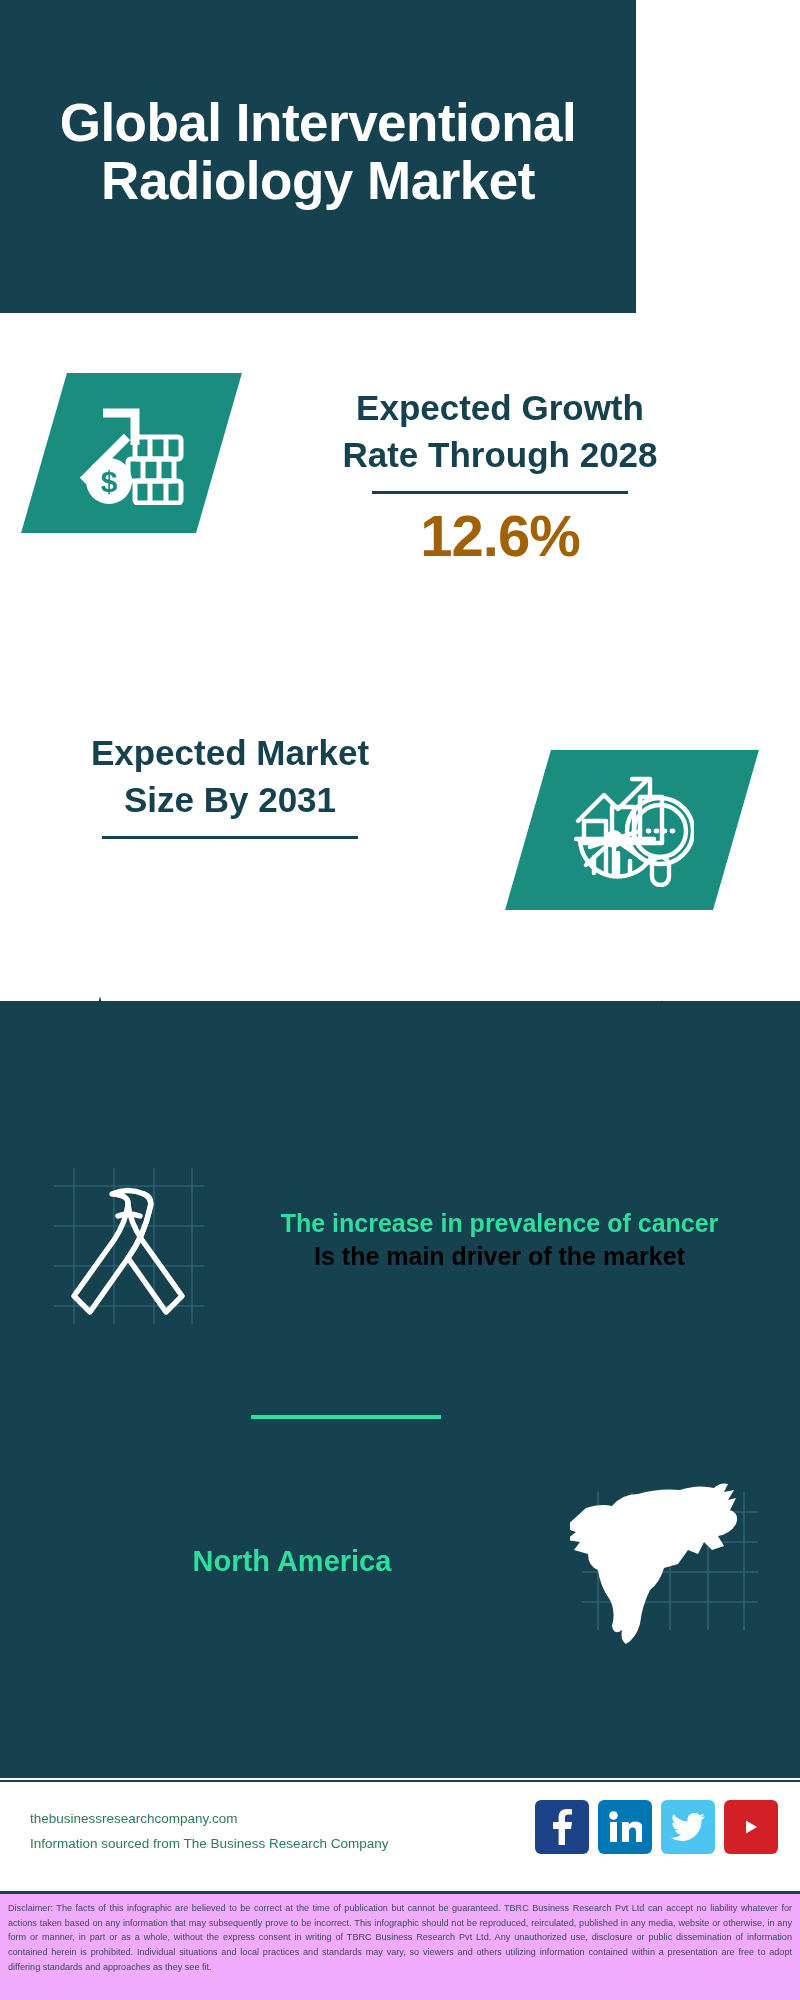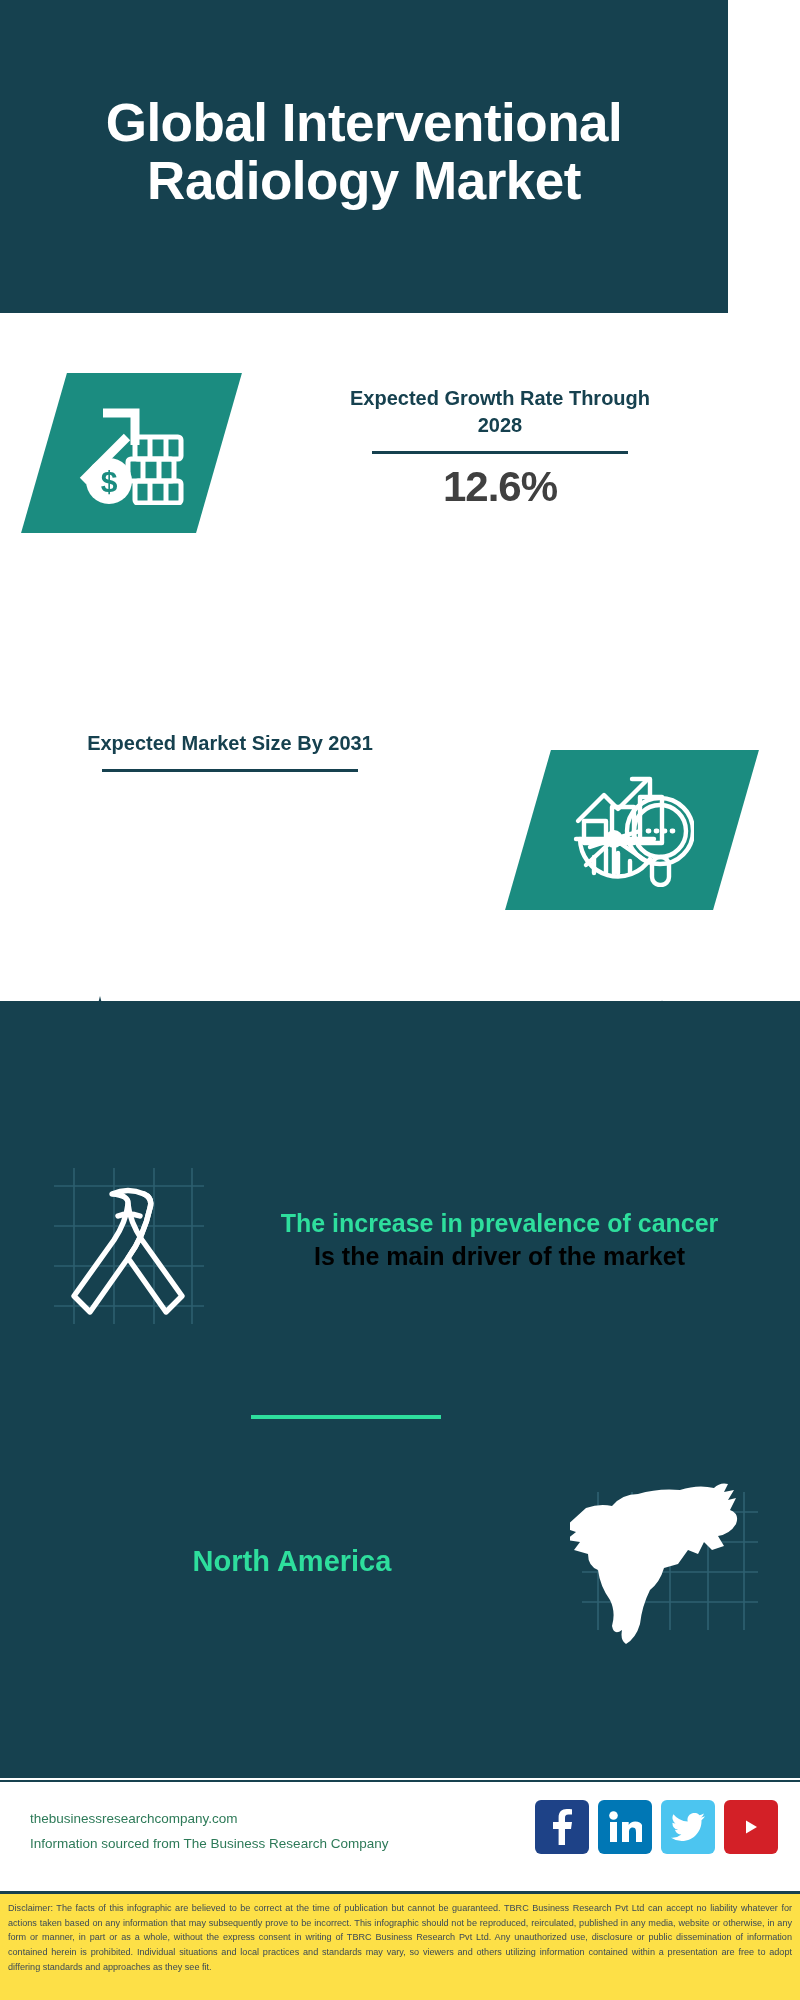--- a/index.html
+++ b/index.html
@@ -6,21 +6,21 @@
   body {
     width: 800px; height: 2000px;
     font-family: "Liberation Sans", sans-serif;
     background: #ffffff;
     overflow: hidden;
   }
   .page { position: relative; width: 800px; height: 2000px; background:#fff; }
 
   
   .header {
-    position: absolute; left: 0; top: 0; width: 728px; height: 313px;
+    position: absolute; left: 0; top: 0; width: 636px; height: 313px;
     background: #16414f;
     display: flex; align-items: center; justify-content: center;
     padding: 4px 40px 14px;
   }
   .header-title {
     color: #ffffff;
     font-size: 53px;
     font-weight: 700;
     line-height: 1.08;
     text-align: center;
@@ -37,28 +37,28 @@
   .para {
     position: absolute;
     background: #1b8c80;
     transform: skewX(-16deg);
     display: flex; align-items: center; justify-content: center;
   }
   .para > .glyph { transform: skewX(16deg); display:block; }
 
   .stat-block { position: absolute; }
   .stat-label {
-    color: #16414f; font-size: 20px; font-weight: 700; line-height: 1.34;
+    color: #16414f; font-size: 35px; font-weight: 700; line-height: 1.34;
     text-align: center;
   }
   .stat-rule {
     height: 3px; background: #16414f; margin: 12px auto 10px;
   }
   .stat-value {
-    color: #404040; font-size: 42px; font-weight: 700; line-height: 1.1;
+    color: #a16207; font-size: 58px; font-weight: 700; line-height: 1.1;
     text-align: center; letter-spacing: -1px;
   }
 
   
   .dark-body {
     position: absolute; left: 0; top: 1001px; width: 800px; height: 777px;
     background: #16414f;
   }
   .skyline {
     position: absolute; left: 0; top: 990px; width: 800px; height: 110px;
@@ -96,21 +96,21 @@
     width: 54px; height: 54px; border-radius: 6px;
     display: flex; align-items: center; justify-content: center;
   }
   .s-fb { background: #1e4287; }
   .s-li { background: #0077b5; }
   .s-tw { background: #4cc5f0; }
   .s-yt { background: #d32027; }
 
   .disclaimer {
     position: absolute; left: 0; top: 1891px; width: 800px; height: 109px;
-    background: #fde047;
+    background: #f0abfc;
     border-top: 3px solid #16414f;
     padding: 7px 8px 0 8px;
     color: #3c4a55; font-size: 9.1px; line-height: 1.62;
     text-align: justify;
   }
 </style>
 </head>
 <body>
 
 <div class="page">

